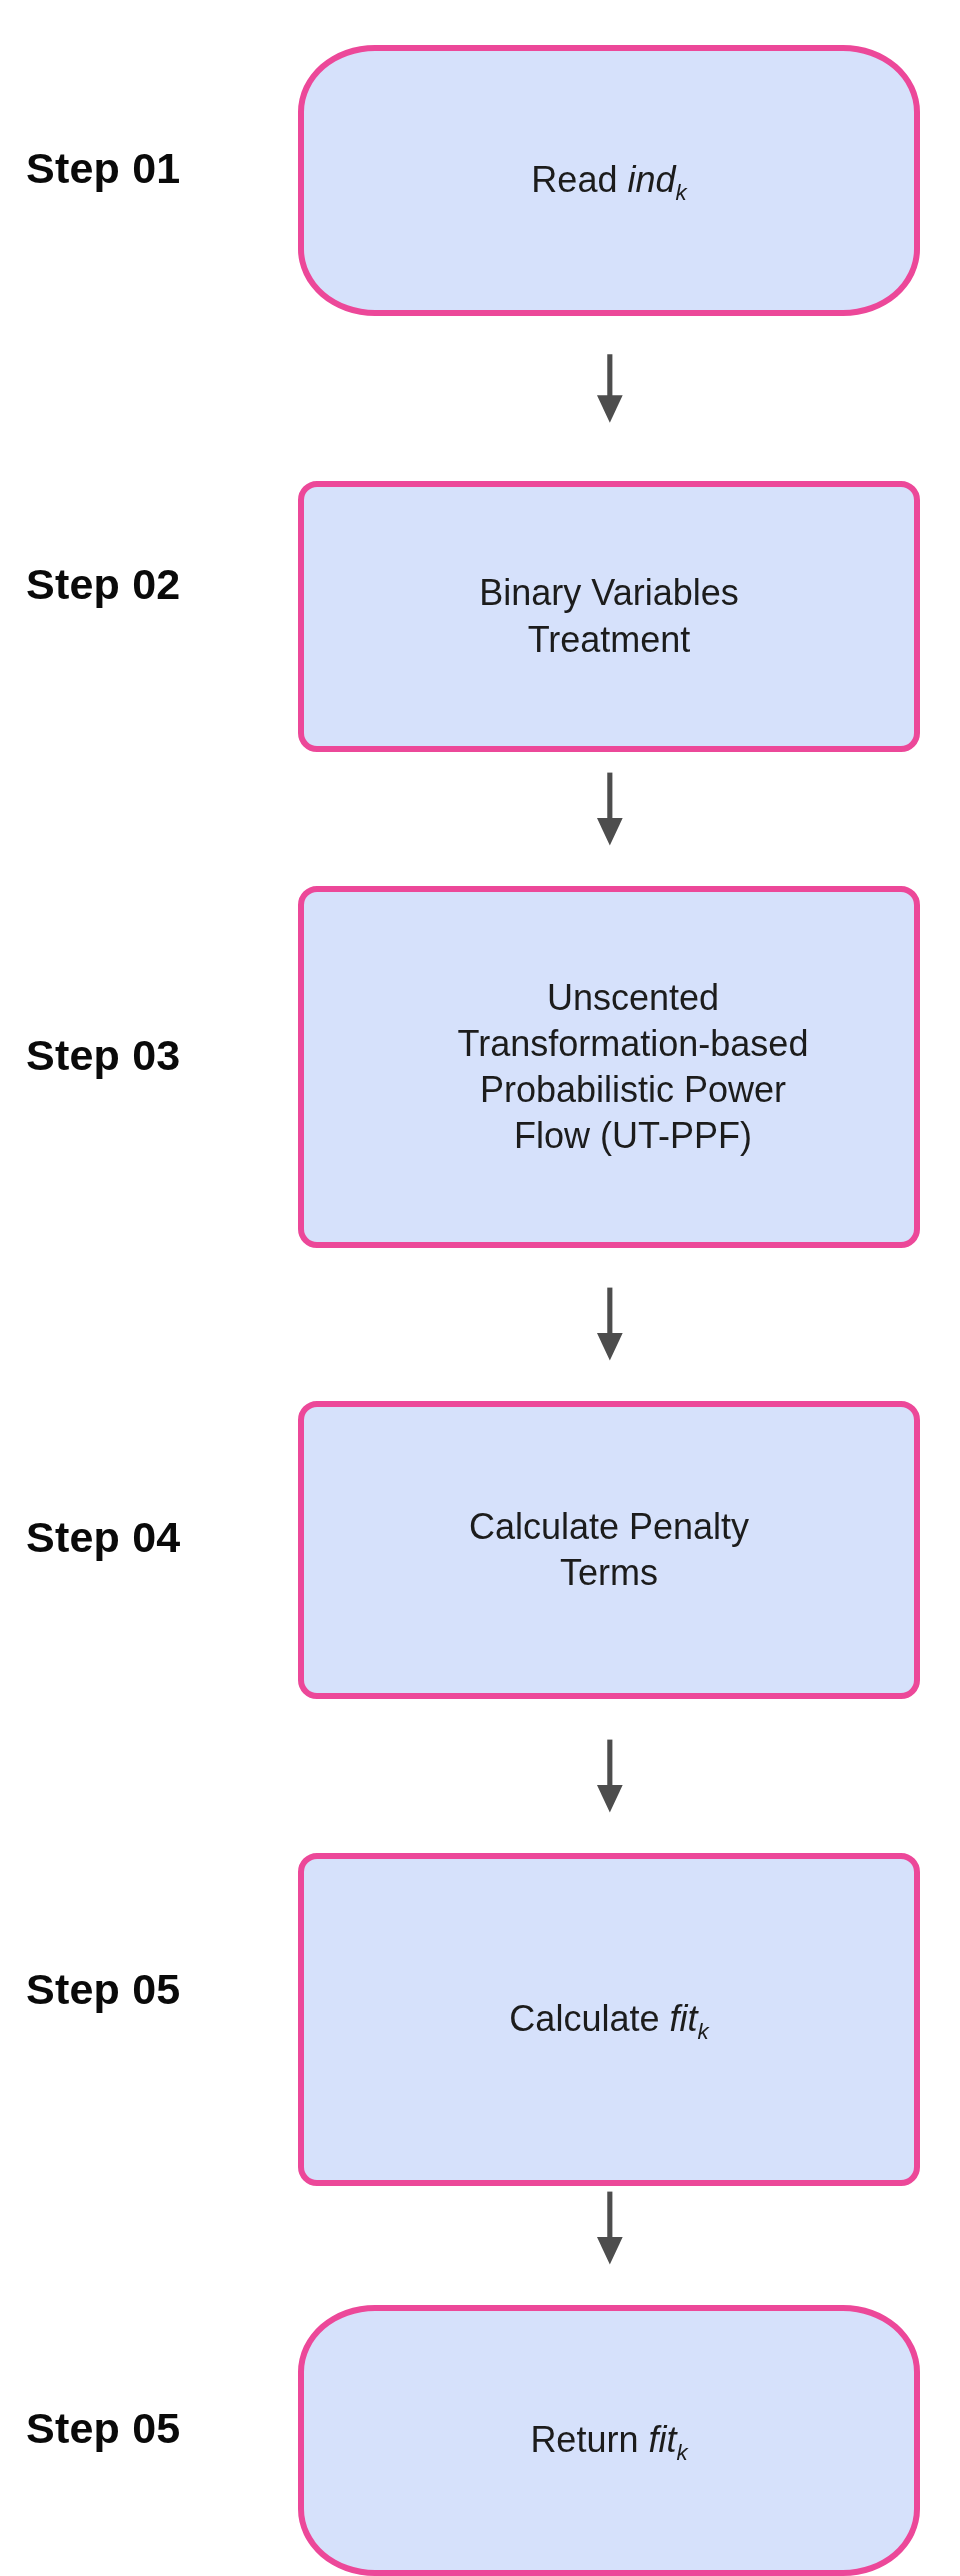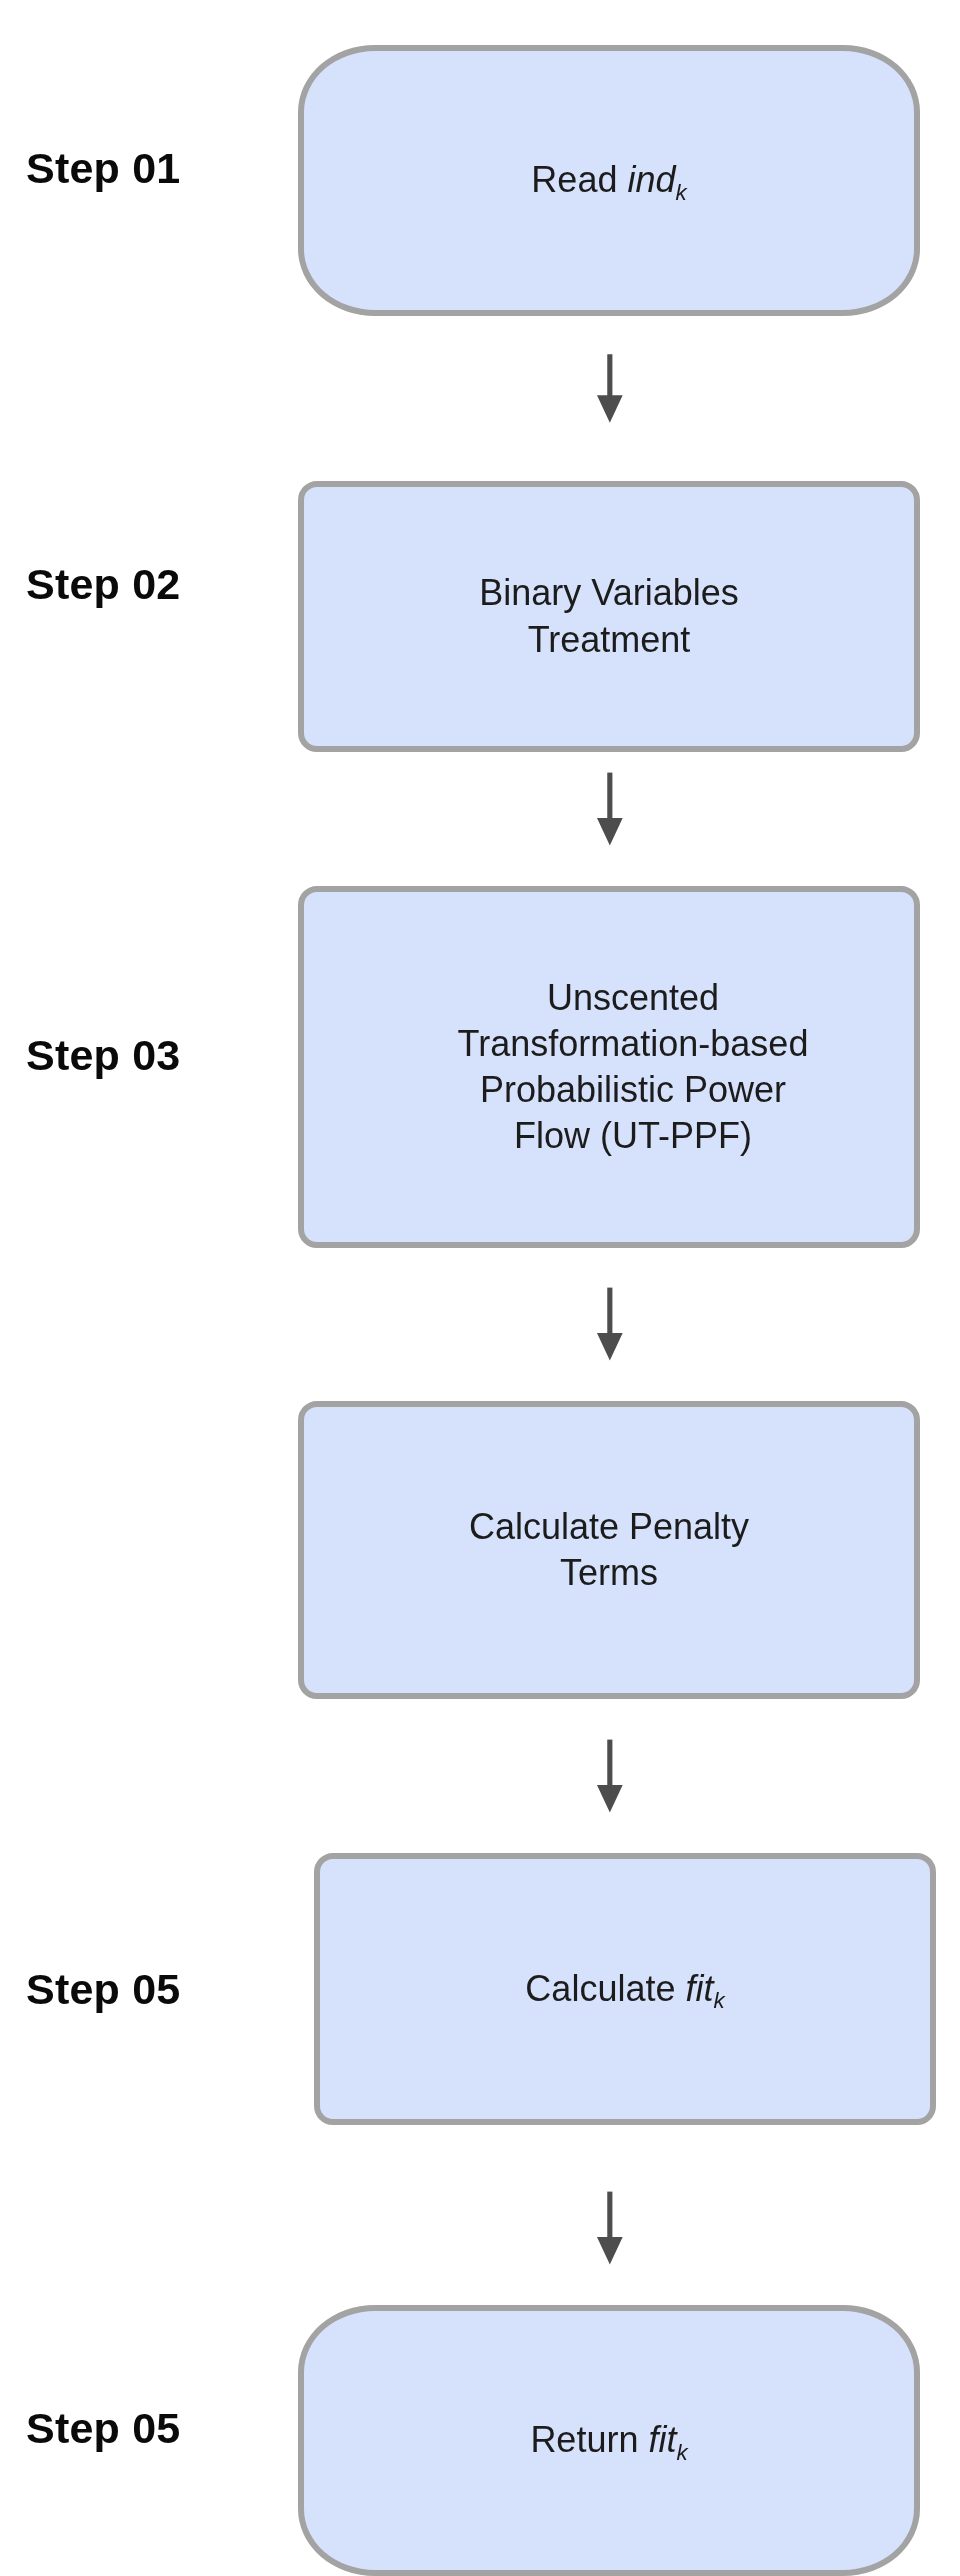--- a/index.html
+++ b/index.html
@@ -40,21 +40,21 @@
     white-space: nowrap;
   }
 
   
   .node {
     position: absolute;
     left: 298px;
     width: 622px;
     box-sizing: border-box;
     background: #d6e1fb;
-    border: 6px solid #a3a3a3;
+    border: 6px solid #ec4899;
     display: flex;
     align-items: center;
     justify-content: center;
     text-align: center;
   }
 
   .node-rect {
     border-radius: 19px;
   }
 
@@ -137,36 +137,37 @@
   </div>
 
   <div class="connector" style="top: 1247px; height: 154px;">
     <svg width="961" height="154" viewBox="0 0 1122 85">
       <line x1="712" y1="0" x2="712" y2="57" stroke="#4d4d4d" stroke-width="6"></line>
       <polygon points="697,53 727,53 712,85" fill="#4d4d4d"></polygon>
     </svg>
   </div>
 
   <div class="step-row" style="top: 1401px; height: 298px;">
+    <div class="step-label" style="top: 112px;">Step 04</div>
     <div class="node node-rect" style="top: 0px; height: 298px;">
       <span class="node-text" id="node-text-04">Calculate Penalty
 Terms</span>
     </div>
   </div>
 
   <div class="connector" style="top: 1699px; height: 154px;">
     <svg width="961" height="154" viewBox="0 0 1122 85">
       <line x1="712" y1="0" x2="712" y2="57" stroke="#4d4d4d" stroke-width="6"></line>
       <polygon points="697,53 727,53 712,85" fill="#4d4d4d"></polygon>
     </svg>
   </div>
 
   <div class="step-row" style="top: 1853px; height: 298px;">
     <div class="step-label" style="top: 112px;">Step 05</div>
-    <div class="node node-rect" style="top: 0px; height: 272px; margin-left: 16px;">
+    <div class="node node-rect" style="top: 0px; height: 333px;">
       <span class="node-text" id="node-text-05">Calculate <span class="mathvar">fit<sub>k</sub></span></span>
     </div>
   </div>
 
   <div class="connector" style="top: 2151px; height: 154px;">
     <svg width="961" height="154" viewBox="0 0 1122 85">
       <line x1="712" y1="0" x2="712" y2="57" stroke="#4d4d4d" stroke-width="6"></line>
       <polygon points="697,53 727,53 712,85" fill="#4d4d4d"></polygon>
     </svg>
   </div>

